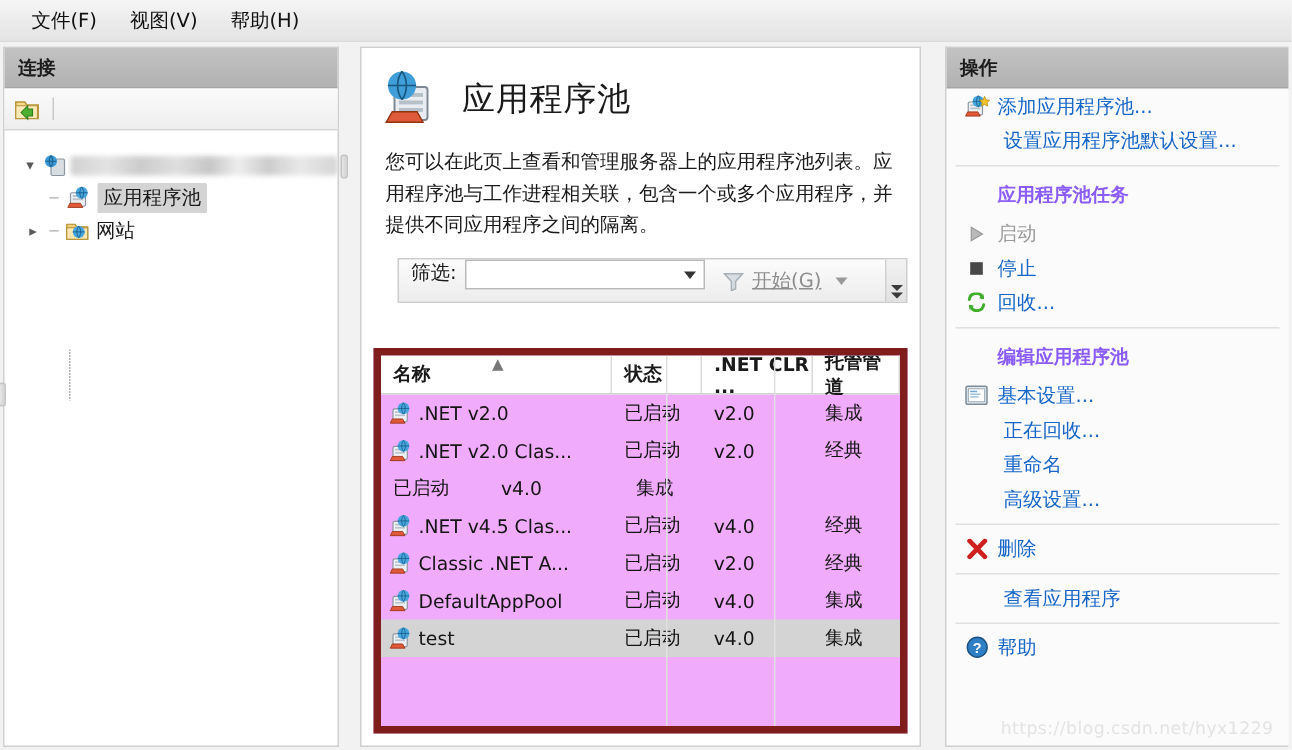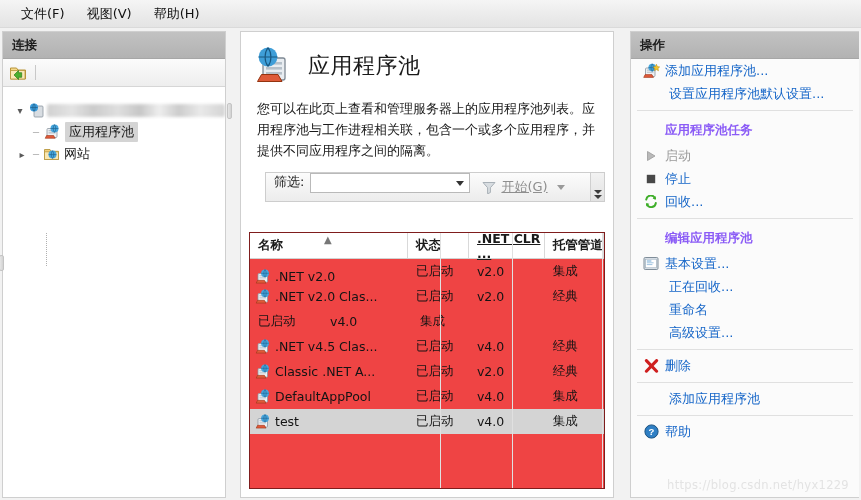--- a/index.html
+++ b/index.html
@@ -91,21 +91,21 @@
     position:absolute;right:0;top:0;width:14px;height:28px;
     background:linear-gradient(to bottom,#f2f2f2,#e2e2e2);border-left:1px solid #cfcfcf;
     display:flex;align-items:flex-end;justify-content:center;padding-bottom:2px;box-sizing:border-box;
   }
   .dbl-arrow{display:flex;flex-direction:column;align-items:center;line-height:4px;}
   .dbl-arrow i{width:0;height:0;border-left:4px solid transparent;border-right:4px solid transparent;
     border-top:4px solid #3b3b3b;display:block;margin-top:1px;}
 
   
   .listview{position:absolute;left:8px;top:200px;right:8px;bottom:8px;
-    border:1px solid #7f1d1d;background:#ef4444;box-sizing:border-box;overflow:hidden;}
+    border:5px solid #7f1d1d;background:#f0abfc;box-sizing:border-box;overflow:hidden;}
   .lv-head{display:flex;height:25px;background:#fff;border-bottom:1px solid #d2d2d2;position:relative;}
   .lv-head .cell{
     display:flex;align-items:center;font-weight:bold;font-size:12.5px;color:#1a1a1a;
     padding-left:8px;box-sizing:border-box;border-right:1px solid #d9d9d9;position:relative;
   }
   .sortcaret{position:absolute;left:74px;top:1px;font-size:10px;color:#777;}
   .lv-body{position:relative;}
   .lv-row{display:flex;height:25px;align-items:center;}
   .lv-row.sel{background:#d4d4d4;}
   .lv-row .cell{
@@ -258,27 +258,27 @@
       </div>
     </div>
 
     <div class="listview">
       <div class="lv-head">
         <div class="cell" style="width:190px;">
           <span>名称</span>
           <span class="sortcaret">▲</span>
         </div>
         <div class="cell" style="width:72px;">状态</div>
-        <div class="cell" style="width:90px;text-decoration:underline;">.NET CLR ...</div>
+        <div class="cell" style="width:90px;">.NET CLR ...</div>
         <div class="cell" style="width:70px;">托管管道</div>
       </div>
 
       <div class="lv-body" id="list-body">
           <div class="lv-row">
-            <div class="cell name" style="width: 190px; align-items: flex-end;">
+            <div class="cell name" style="width: 190px;">
               <span class="ico" style="width: 16px; height: 15px;"><svg width="16" height="15" viewBox="0 0 16 15">
                   <rect x="3" y="4.6" width="9.5" height="8.6" rx="1" fill="#eef1f4" stroke="#8b95a0" stroke-width=".8"></rect>
                   <rect x="4.4" y="6.2" width="6.6" height="1.1" fill="#b9c2cb"></rect>
                   <rect x="4.4" y="8.3" width="6.6" height="1.1" fill="#b9c2cb"></rect>
                   <circle cx="10" cy="4.3" r="3.9" fill="#47a6dd"></circle>
                   <path d="M6.2 4.3h7.6M10 .5c1.6 2.1 1.6 5.5 0 7.6M10 .5c-1.6 2.1-1.6 5.5 0 7.6" stroke="#1b5e8a" fill="none" stroke-width=".55"></path>
                   <path d="M2.6 11.3 h6.8 l1.6 2.8 h-9.8 z" fill="#e05a3a" stroke="#9c3518" stroke-width=".6"></path>
                 </svg></span>
               <span style="margin-left: 4px;">.NET v2.0</span>
             </div>
@@ -457,21 +457,21 @@
         <div class="act-item">
           <span class="ic">
             <span class="ico" style="width: 15px; height: 14px;"><svg width="15" height="14" viewBox="0 0 15 14">
                 <path d="M2.4 1.6 L12.6 12.2 M12.6 1.6 L2.4 12.2" stroke="#cf1f1f" stroke-width="3.1" stroke-linecap="round"></path>
               </svg></span>
           </span>
           <span class="lbl">删除</span>
         </div>
         <div class="act-sep"></div>
         <div class="act-item noicon">
-          <span class="lbl">添加应用程序池</span>
+          <span class="lbl">查看应用程序</span>
         </div>
         <div class="act-sep"></div>
         <div class="act-item">
           <span class="ic">
             <span class="ico" style="width: 15px; height: 15px;"><svg width="15" height="15" viewBox="0 0 15 15">
                 <circle cx="7.5" cy="7.5" r="6.6" fill="#2f7fc4" stroke="#1a5180" stroke-width="1"></circle>
                 <text x="7.5" y="11.2" font-size="9.6" font-family="Liberation Sans, sans-serif" font-weight="bold" fill="#fff" text-anchor="middle">?</text>
               </svg></span>
           </span>
           <span class="lbl">帮助</span>

